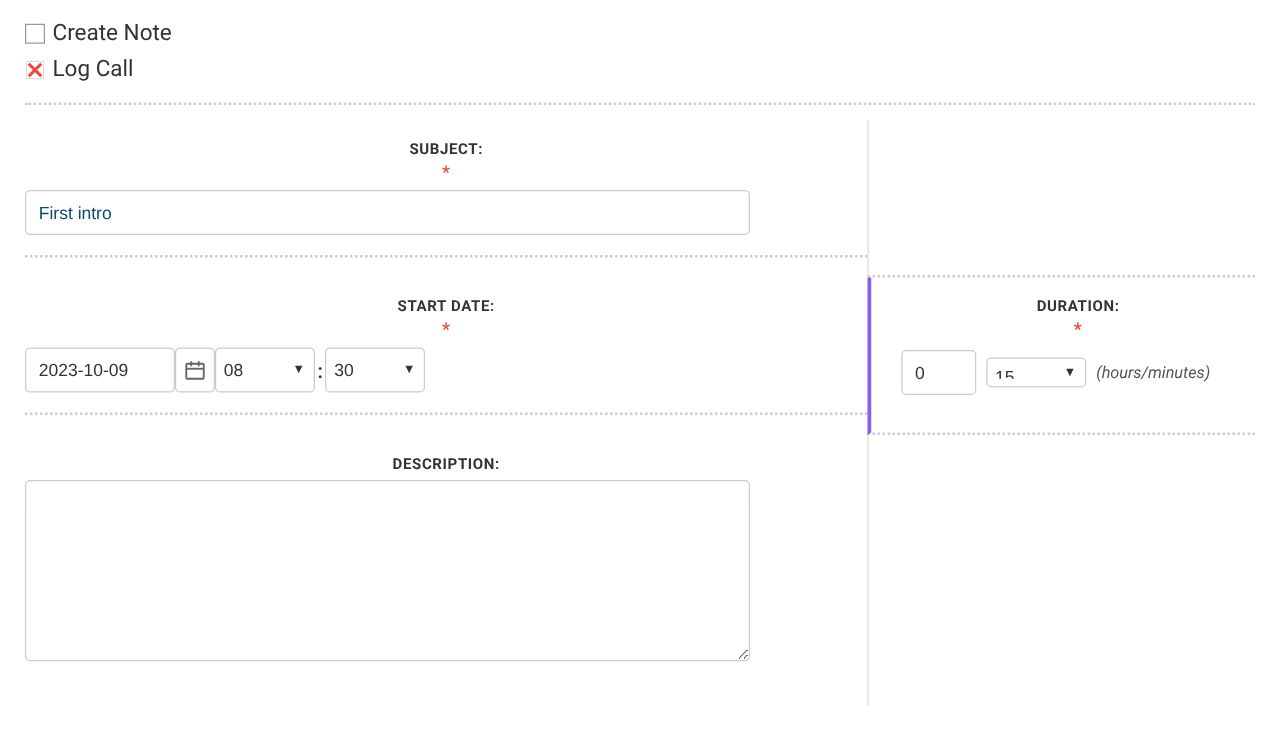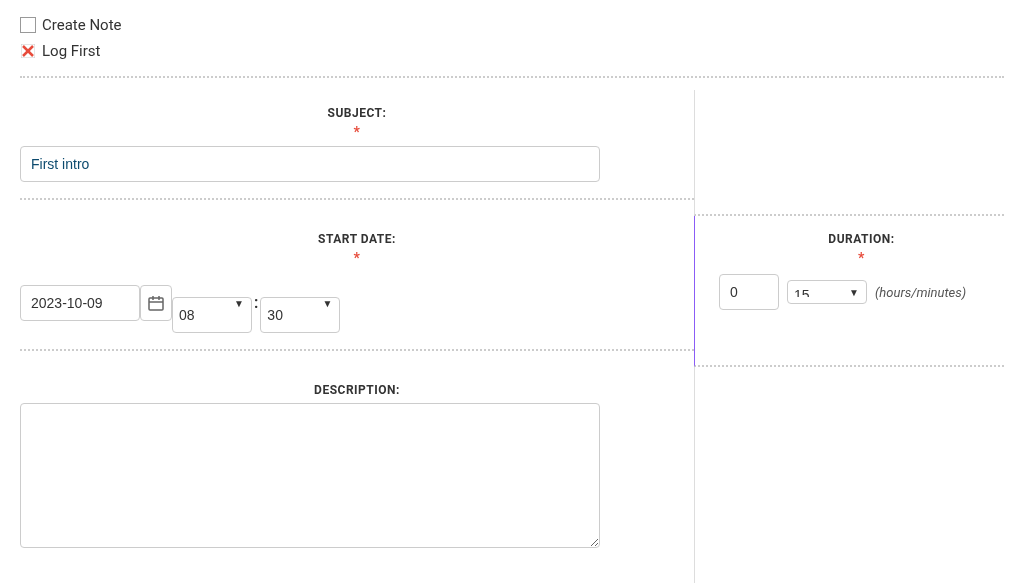--- a/index.html
+++ b/index.html
@@ -54,21 +54,21 @@
       justify-content: center;
       flex-shrink: 0;
     }
 
     .x-icon svg {
       width: 14px;
       height: 14px;
     }
 
     .action-label {
-      font-size: 15px;
+      font-size: 18px;
       color: #333;
     }
 
     .divider-dotted {
       border: none;
       border-top: 2px dotted #ccc;
       margin: 12px 0;
       width: 100%;
     }
 
@@ -144,21 +144,20 @@
       padding: 6px 6px;
       font-size: 14px;
       color: #333;
       background: #fff;
       cursor: pointer;
       appearance: none;
       -webkit-appearance: none;
       padding-right: 28px;
       position: relative;
       width: 80px;
-      margin-top: 25px;
     }
 
     .select-wrapper {
       position: relative;
       display: inline-block;
     }
 
     .select-wrapper::after {
       content: '▼';
       font-size: 10px;
@@ -267,21 +266,21 @@
       <span class="action-label">Create Note</span>
     </div>
     <div class="action-item">
       <span class="x-icon">
         <svg viewBox="0 0 14 14" xmlns="http://www.w3.org/2000/svg">
           <rect width="14" height="14" fill="#fff" stroke="#ccc" stroke-width="1"></rect>
           <line x1="2" y1="2" x2="12" y2="12" stroke="#e74c3c" stroke-width="2.5"></line>
           <line x1="12" y1="2" x2="2" y2="12" stroke="#e74c3c" stroke-width="2.5"></line>
         </svg>
       </span>
-      <span class="action-label">Log First</span>
+      <span class="action-label">Log Call</span>
     </div>
   </div>
 
   <hr class="divider-dotted">
 
   <div class="two-col-layout">
     <div class="two-col-left">
       <div class="field-group section-block" style="border-bottom: 2px dotted #ccc; padding-bottom: 16px;">
         <div class="field-label">
           <span>SUBJECT:</span>
@@ -328,21 +327,21 @@
             <select class="time-select">
               <option value="00">00</option>
               <option value="15">15</option>
               <option value="30" selected="">30</option>
               <option value="45">45</option>
             </select>
           </div>
         </div>
       </div>
     </div>
-    <div class="two-col-right" style="padding: 16px 0 16px 24px; border-left: 1px solid #8b5cf6; border-bottom: 2px dotted #ccc;">
+    <div class="two-col-right" style="padding: 16px 0 16px 24px; border-left: 3px solid #8b5cf6; border-bottom: 2px dotted #ccc;">
       <div class="field-label">
         <span>DURATION:</span>
         <span class="required-star">*</span>
       </div>
       <div class="duration-row">
         <input type="text" class="duration-hours-input" value="0" style="">
         <div class="select-wrapper">
           <select class="duration-minutes-select">
             <option value="00">00</option>
             <option value="15" selected="">15</option>

